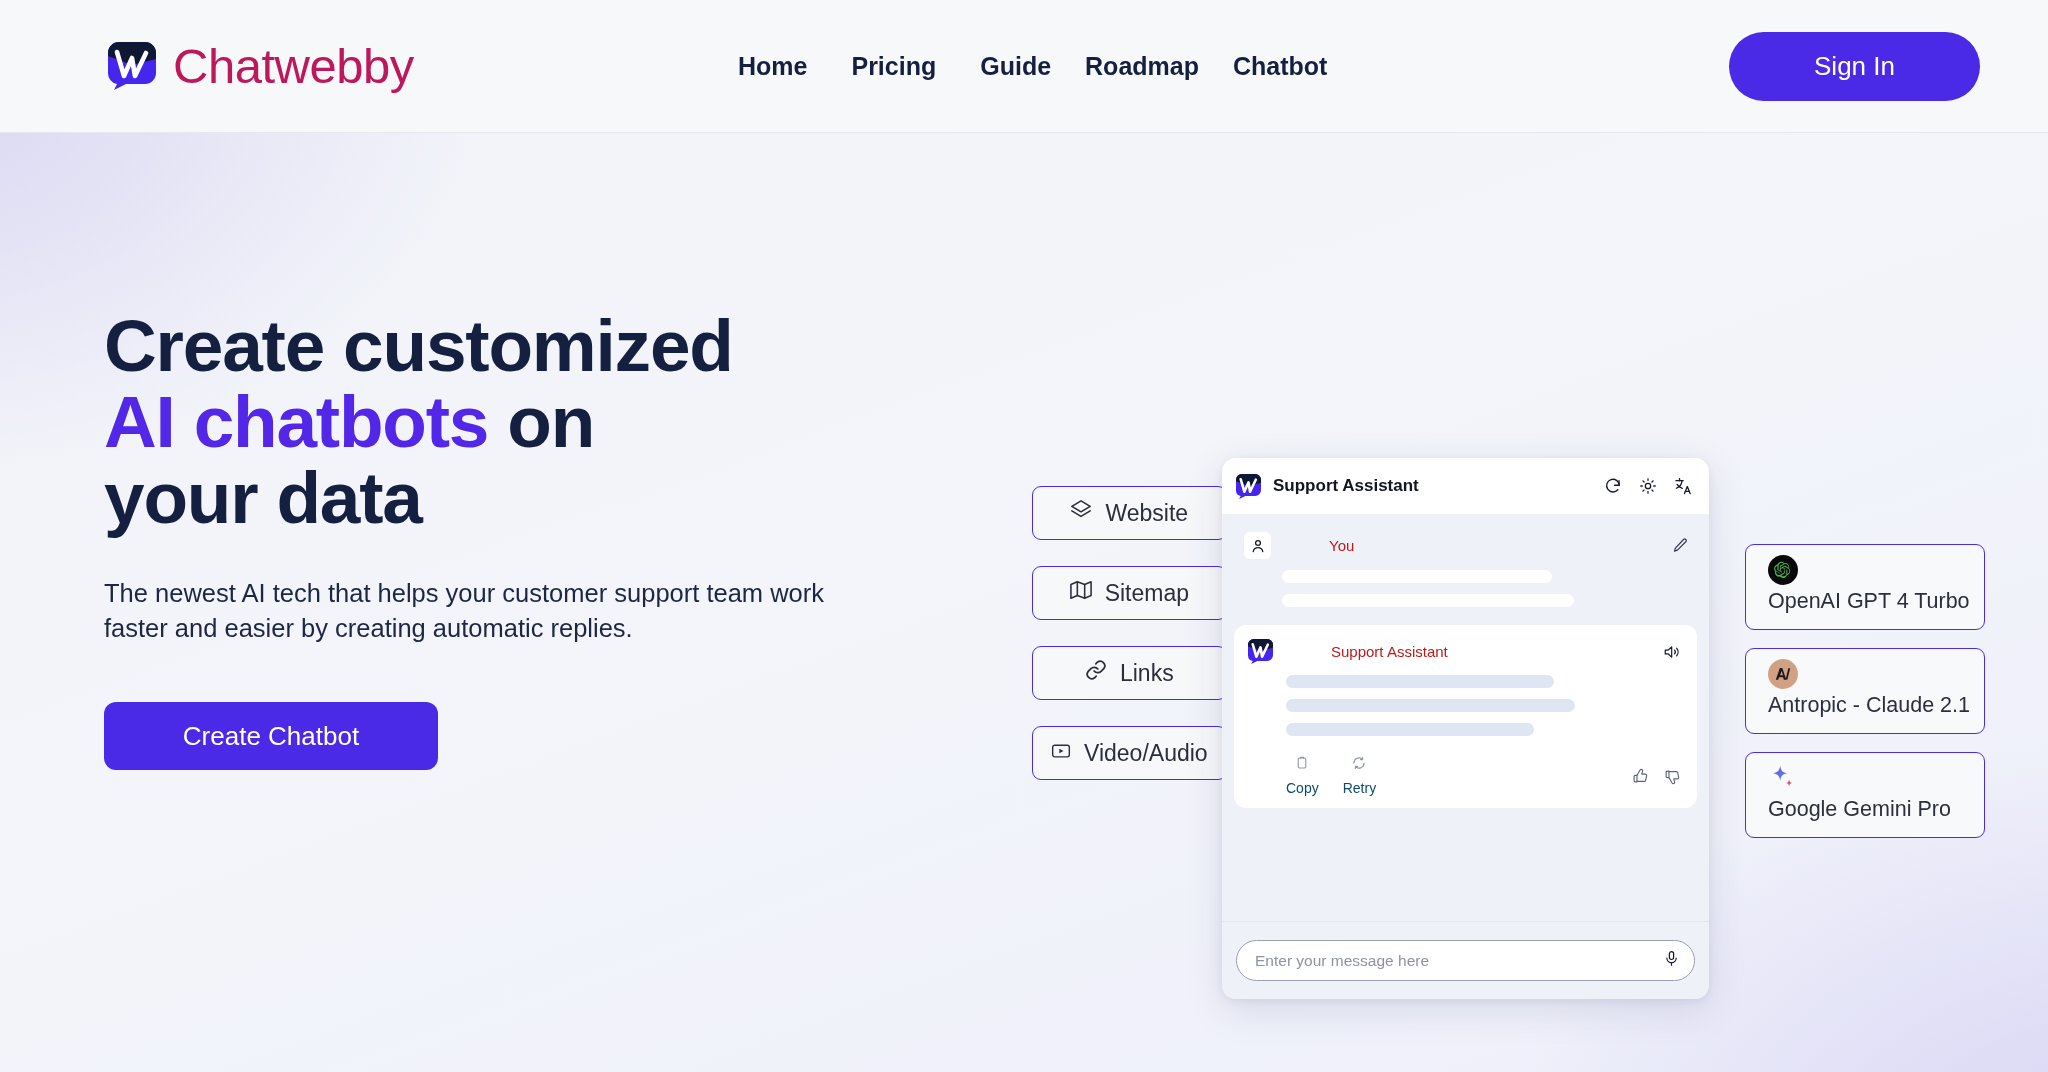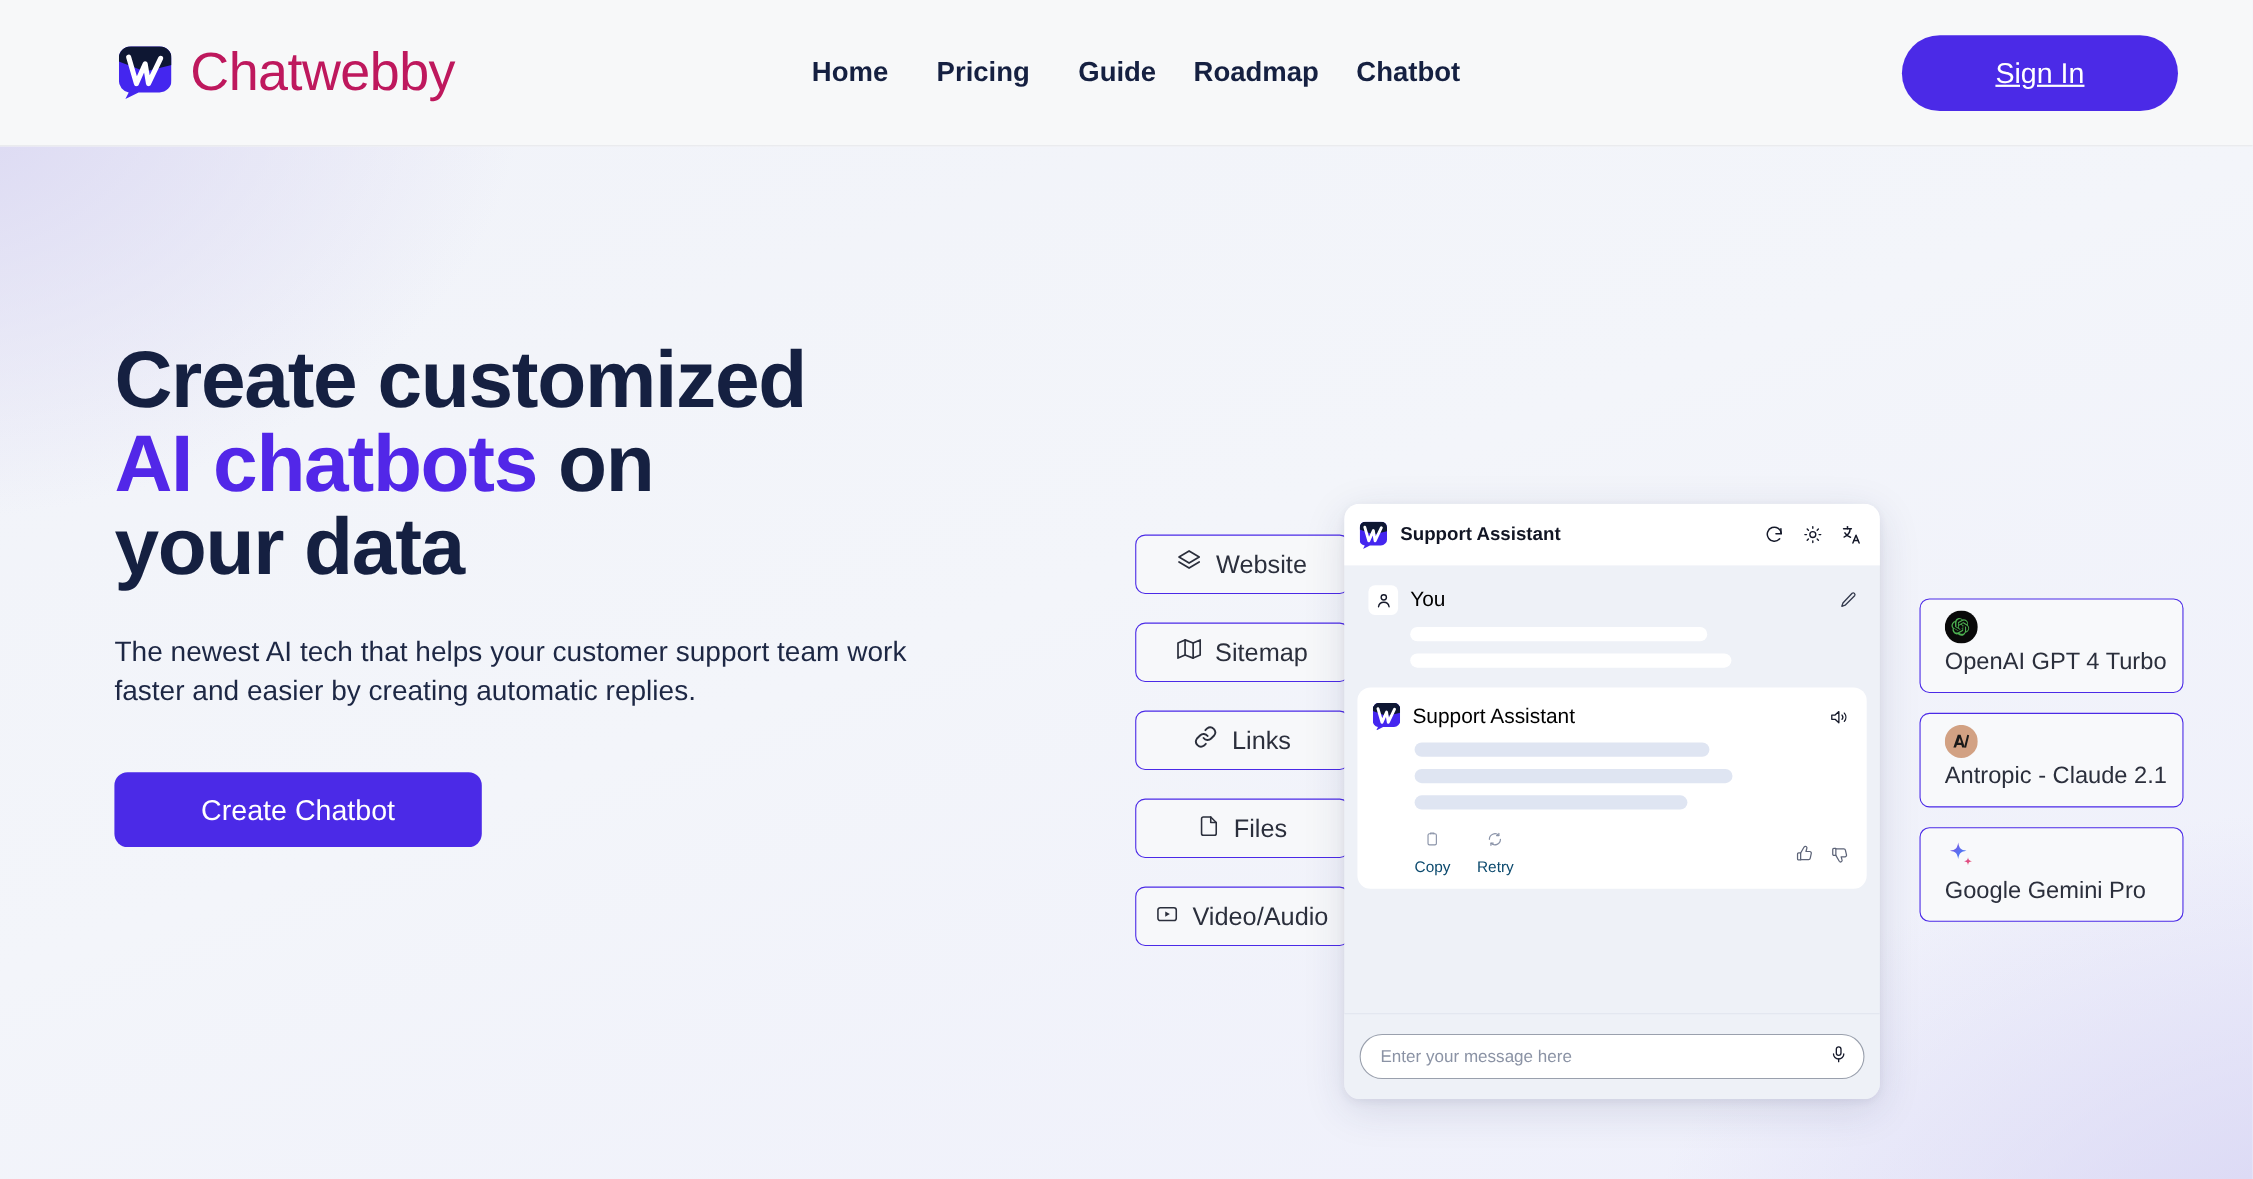--- a/index.html
+++ b/index.html
@@ -68,21 +68,20 @@
     background: #4b2ae7;
     color: #ffffff;
     border: none;
     font-family: "Liberation Sans", sans-serif;
     font-size: 26px;
     font-weight: 400;
     cursor: pointer;
     display: flex;
     align-items: center;
     justify-content: center;
-    text-decoration: underline;
   }
 
   
   .hero {
     position: absolute;
     top: 133px; left: 0;
     width: 2048px; height: 939px;
     background:
       radial-gradient(900px 640px at -4% -6%, #d9d6f2 0%, rgba(217,214,242,0) 62%),
       radial-gradient(1000px 700px at 104% 112%, #d6d3f3 0%, rgba(214,211,243,0) 64%),
@@ -206,23 +205,24 @@
     width: 27px; height: 27px;
     background: #ffffff;
     border-radius: 6px;
     display: flex;
     align-items: center;
     justify-content: center;
     flex: 0 0 auto;
   }
   .avatar-logo { width: 25px; height: 25px; flex: 0 0 auto; }
   .sender {
-    font-size: 19px;
-    color: #000000;
+    font-size: 15px;
+    color: #b91c1c;
     flex: 1;
+    margin-left: 47px;
   }
   .row-action { cursor: pointer; display: flex; }
 
   .skel {
     border-radius: 9px;
     height: 13px;
     margin-top: 11px;
   }
   .skel.white { background: #ffffff; }
   .skel.blue { background: #dfe5f2; }
@@ -385,29 +385,20 @@
     <div class="source-btn">
       <span>
         <svg width="22" height="22" viewBox="0 0 24 24" fill="none" stroke="#2b2f3c" stroke-width="1.9" stroke-linecap="round" stroke-linejoin="round">
           <path d="M10 13a5 5 0 0 0 7.5.5l3-3a5 5 0 0 0-7-7l-1.7 1.7"></path>
           <path d="M14 11a5 5 0 0 0-7.5-.5l-3 3a5 5 0 0 0 7 7l1.7-1.7"></path>
         </svg>
       </span>
       <span>Links</span>
     </div>
 
-    <div class="source-btn">
-      <span>
-        <svg width="20" height="20" viewBox="0 0 24 24" fill="none" stroke="#2b2f3c" stroke-width="1.7" stroke-linecap="round" stroke-linejoin="round">
-          <path d="M14 2H6a2 2 0 0 0-2 2v16a2 2 0 0 0 2 2h12a2 2 0 0 0 2-2V8z"></path>
-          <polyline points="14 2 14 8 20 8"></polyline>
-        </svg>
-      </span>
-      <span>Files</span>
-    </div>
 
     <div class="source-btn">
       <span>
         <svg width="20" height="20" viewBox="0 0 24 24" fill="none" stroke="#2b2f3c" stroke-width="1.7" stroke-linecap="round" stroke-linejoin="round">
           <rect x="2" y="5" width="20" height="14" rx="2.5"></rect>
           <polygon points="10 9.2 15 12 10 14.8" fill="#2b2f3c" stroke="none"></polygon>
         </svg>
       </span>
       <span>Video/Audio</span>
     </div>

